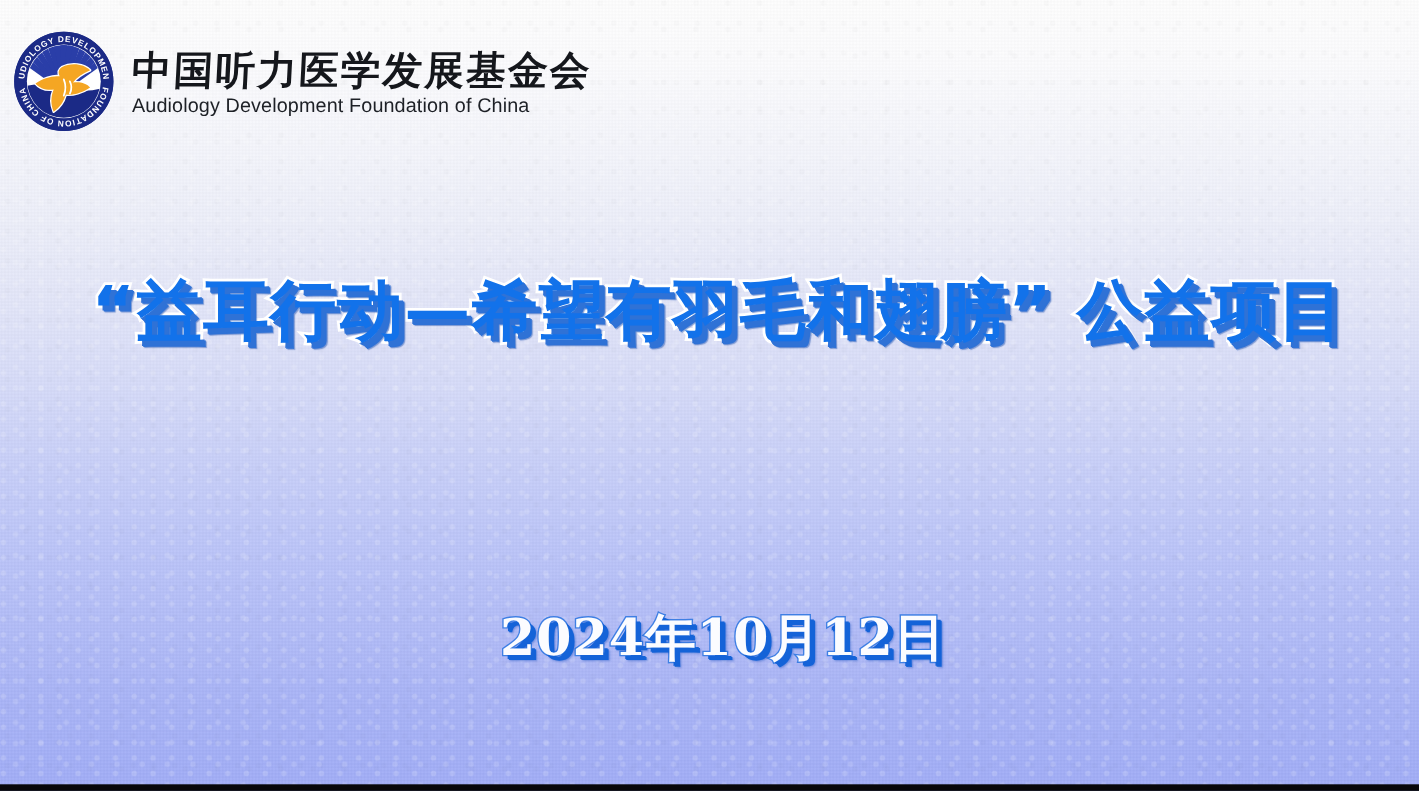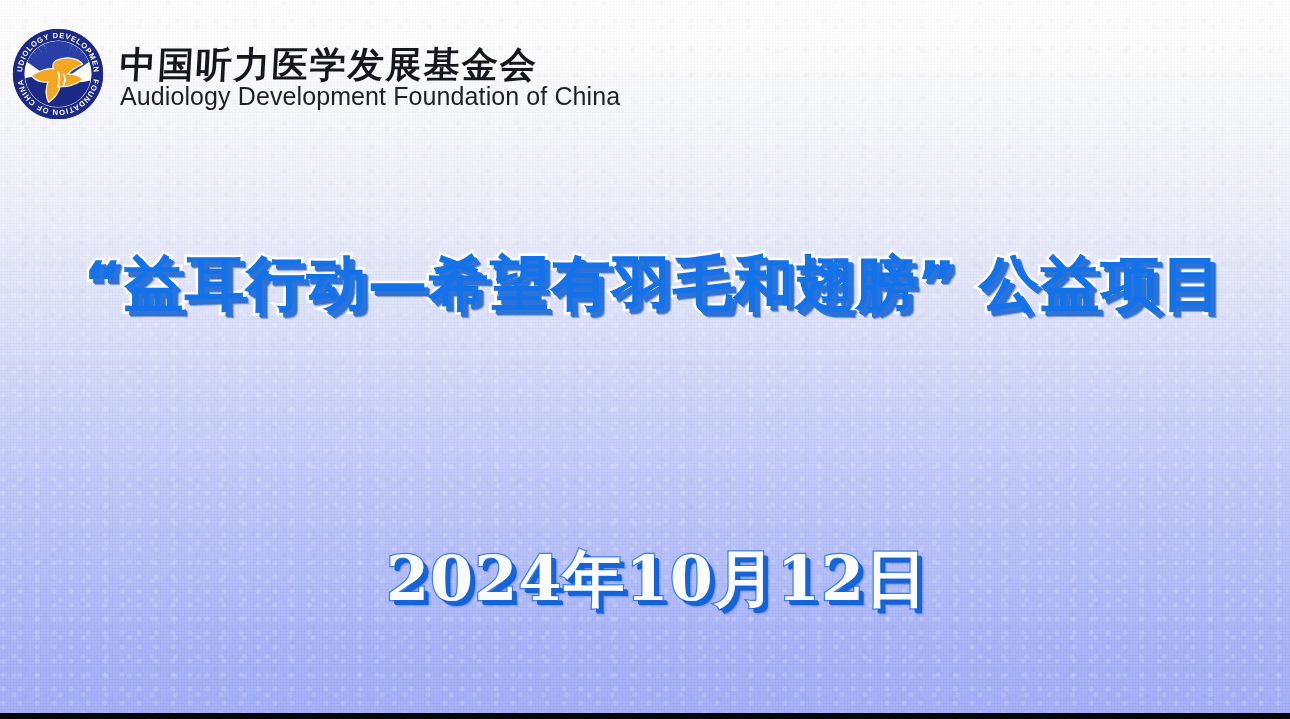--- a/index.html
+++ b/index.html
@@ -84,21 +84,21 @@
     line-height: 40px;
     letter-spacing: 2px;
     color: #15171c;
     white-space: nowrap;
     transform: skewX(-3deg);
   }
 
   .logo-en {
     font-family: "Liberation Sans", "DejaVu Sans", sans-serif;
     font-weight: 400;
-    font-size: 25px;
+    font-size: 18px;
     line-height: 24px;
     letter-spacing: .1px;
     color: #1d2026;
     white-space: nowrap;
   }
 
   
   .title-wrap {
     position: absolute;
     left: 0;
@@ -129,21 +129,21 @@
     position: absolute;
     left: 0;
     right: 0;
     top: 550px;
     text-align: center;
   }
 
   .date-text {
     font-family: "DejaVu Serif", "Liberation Serif", serif;
     font-weight: 700;
-    font-size: 62px;
+    font-size: 46px;
     line-height: 58px;
     letter-spacing: 1px;
     color: #fbfcff;
     white-space: nowrap;
     -webkit-text-stroke: 2.5px #3e7fe4;
     paint-order: stroke fill;
     text-shadow:
        4px 4px 0 #1463d8,
        5px 5px 0 #1463d8,
        6px 6px 2px rgba(25,80,190,.45);

